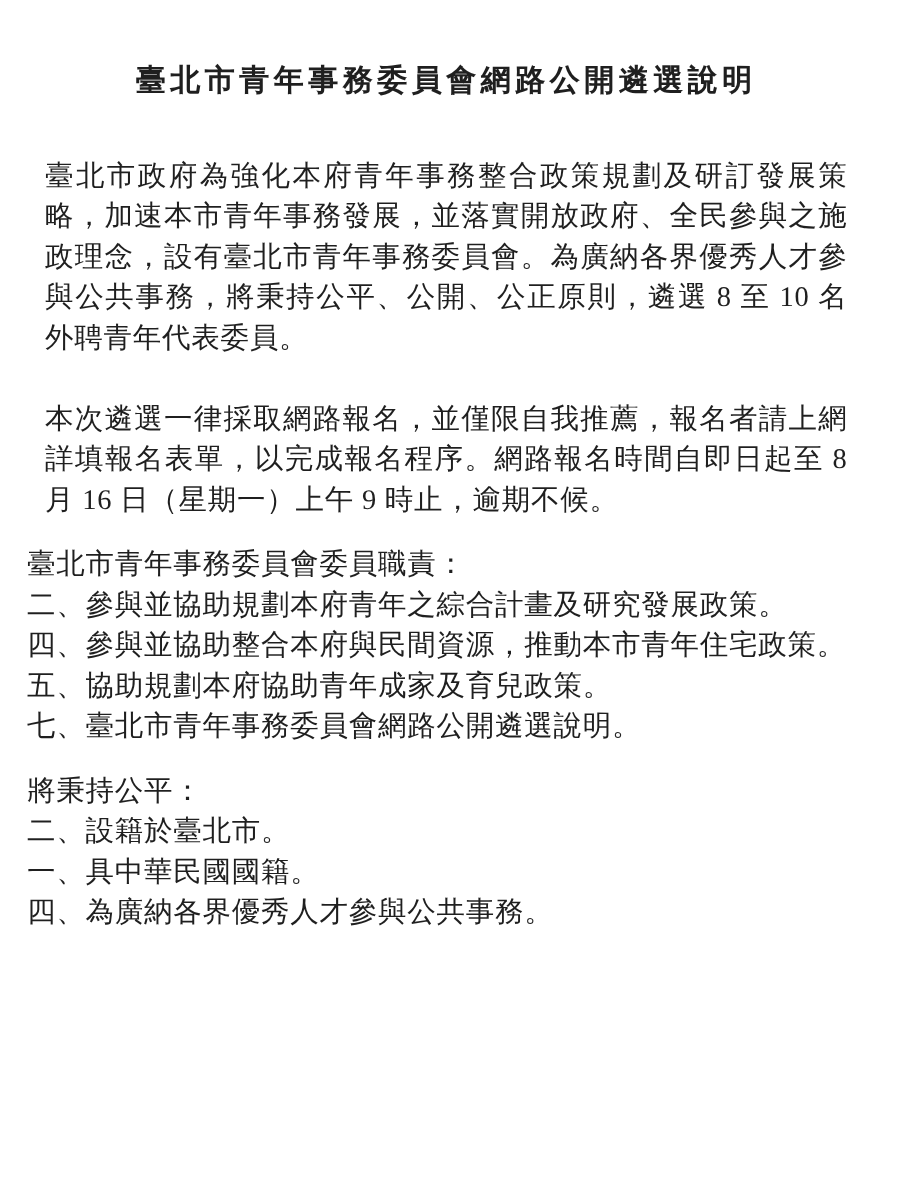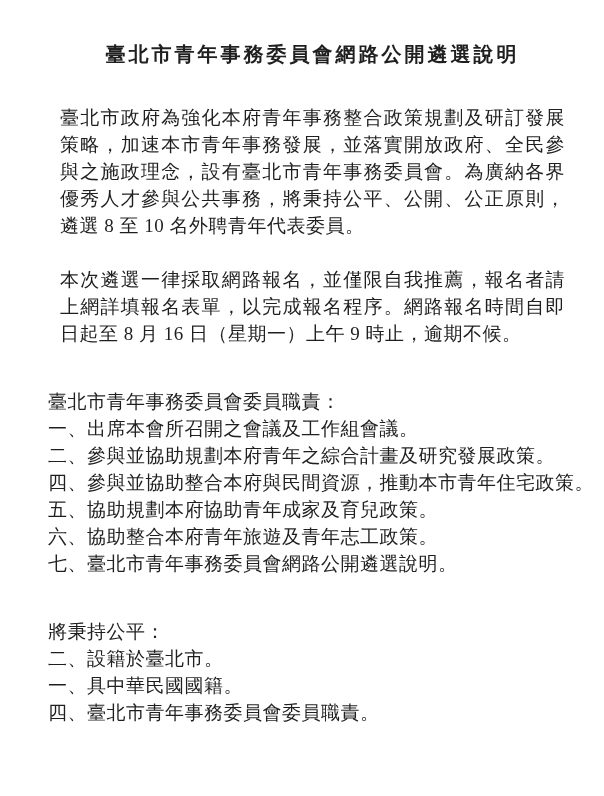--- a/index.html
+++ b/index.html
@@ -15,21 +15,21 @@
     width: 604px;
     height: 796px;
     background: var(--bg);
     color: var(--text);
     font-family: "Liberation Serif", "DejaVu Serif", serif;
     overflow: hidden;
   }
   .page {
     width: 604px;
     height: 796px;
-    padding: 41px 27px 0 48px;
+    padding: 41px 27px 0 18px;
   }
   .title {
     margin: 0;
     font-size: 20px;
     font-weight: 600;
     line-height: 26px;
     text-align: center;
     letter-spacing: 3px;
     white-space: nowrap;
   }
@@ -41,21 +41,21 @@
     text-align: justify;
     text-justify: inter-character;
   }
   .para.first {
     margin-top: 37px;
   }
   .para + .para {
     margin-top: 27px;
   }
   .section {
-    margin-top: 41px;
+    margin-top: 16px;
   }
   .heading,
   .item {
     margin: 0;
     font-size: 19px;
     line-height: 27px;
     letter-spacing: 0.5px;
     white-space: nowrap;
   }
 </style>
@@ -65,28 +65,26 @@
 <div class="page">
 
   <h1 class="title">臺北市青年事務委員會網路公開遴選說明</h1>
 
   <p class="para first">臺北市政府為強化本府青年事務整合政策規劃及研訂發展策略，加速本市青年事務發展，並落實開放政府、全民參與之施政理念，設有臺北市青年事務委員會。為廣納各界優秀人才參與公共事務，將秉持公平、公開、公正原則，遴選 8 至 10 名外聘青年代表委員。</p>
 
   <p class="para">本次遴選一律採取網路報名，並僅限自我推薦，報名者請上網詳填報名表單，以完成報名程序。網路報名時間自即日起至 8 月 16 日（星期一）上午 9 時止，逾期不候。</p>
 
   <div class="section">
     <p class="heading">臺北市青年事務委員會委員職責：</p>
-    <p class="item">一、出席本會所召開之會議及工作組會議。</p>
     <p class="item">二、參與並協助規劃本府青年之綜合計畫及研究發展政策。</p>
     <p class="item">四、參與並協助整合本府與民間資源，推動本市青年住宅政策。</p>
     <p class="item">五、協助規劃本府協助青年成家及育兒政策。</p>
-    <p class="item">六、協助整合本府青年旅遊及青年志工政策。</p>
     <p class="item">七、臺北市青年事務委員會網路公開遴選說明。</p>
   </div>
 
   <div class="section">
     <p class="heading">將秉持公平：</p>
     <p class="item">二、設籍於臺北市。</p>
     <p class="item">一、具中華民國國籍。</p>
-    <p class="item">四、臺北市青年事務委員會委員職責。</p>
+    <p class="item">四、為廣納各界優秀人才參與公共事務。</p>
   </div>
 
 </div>
 
 </body></html>

